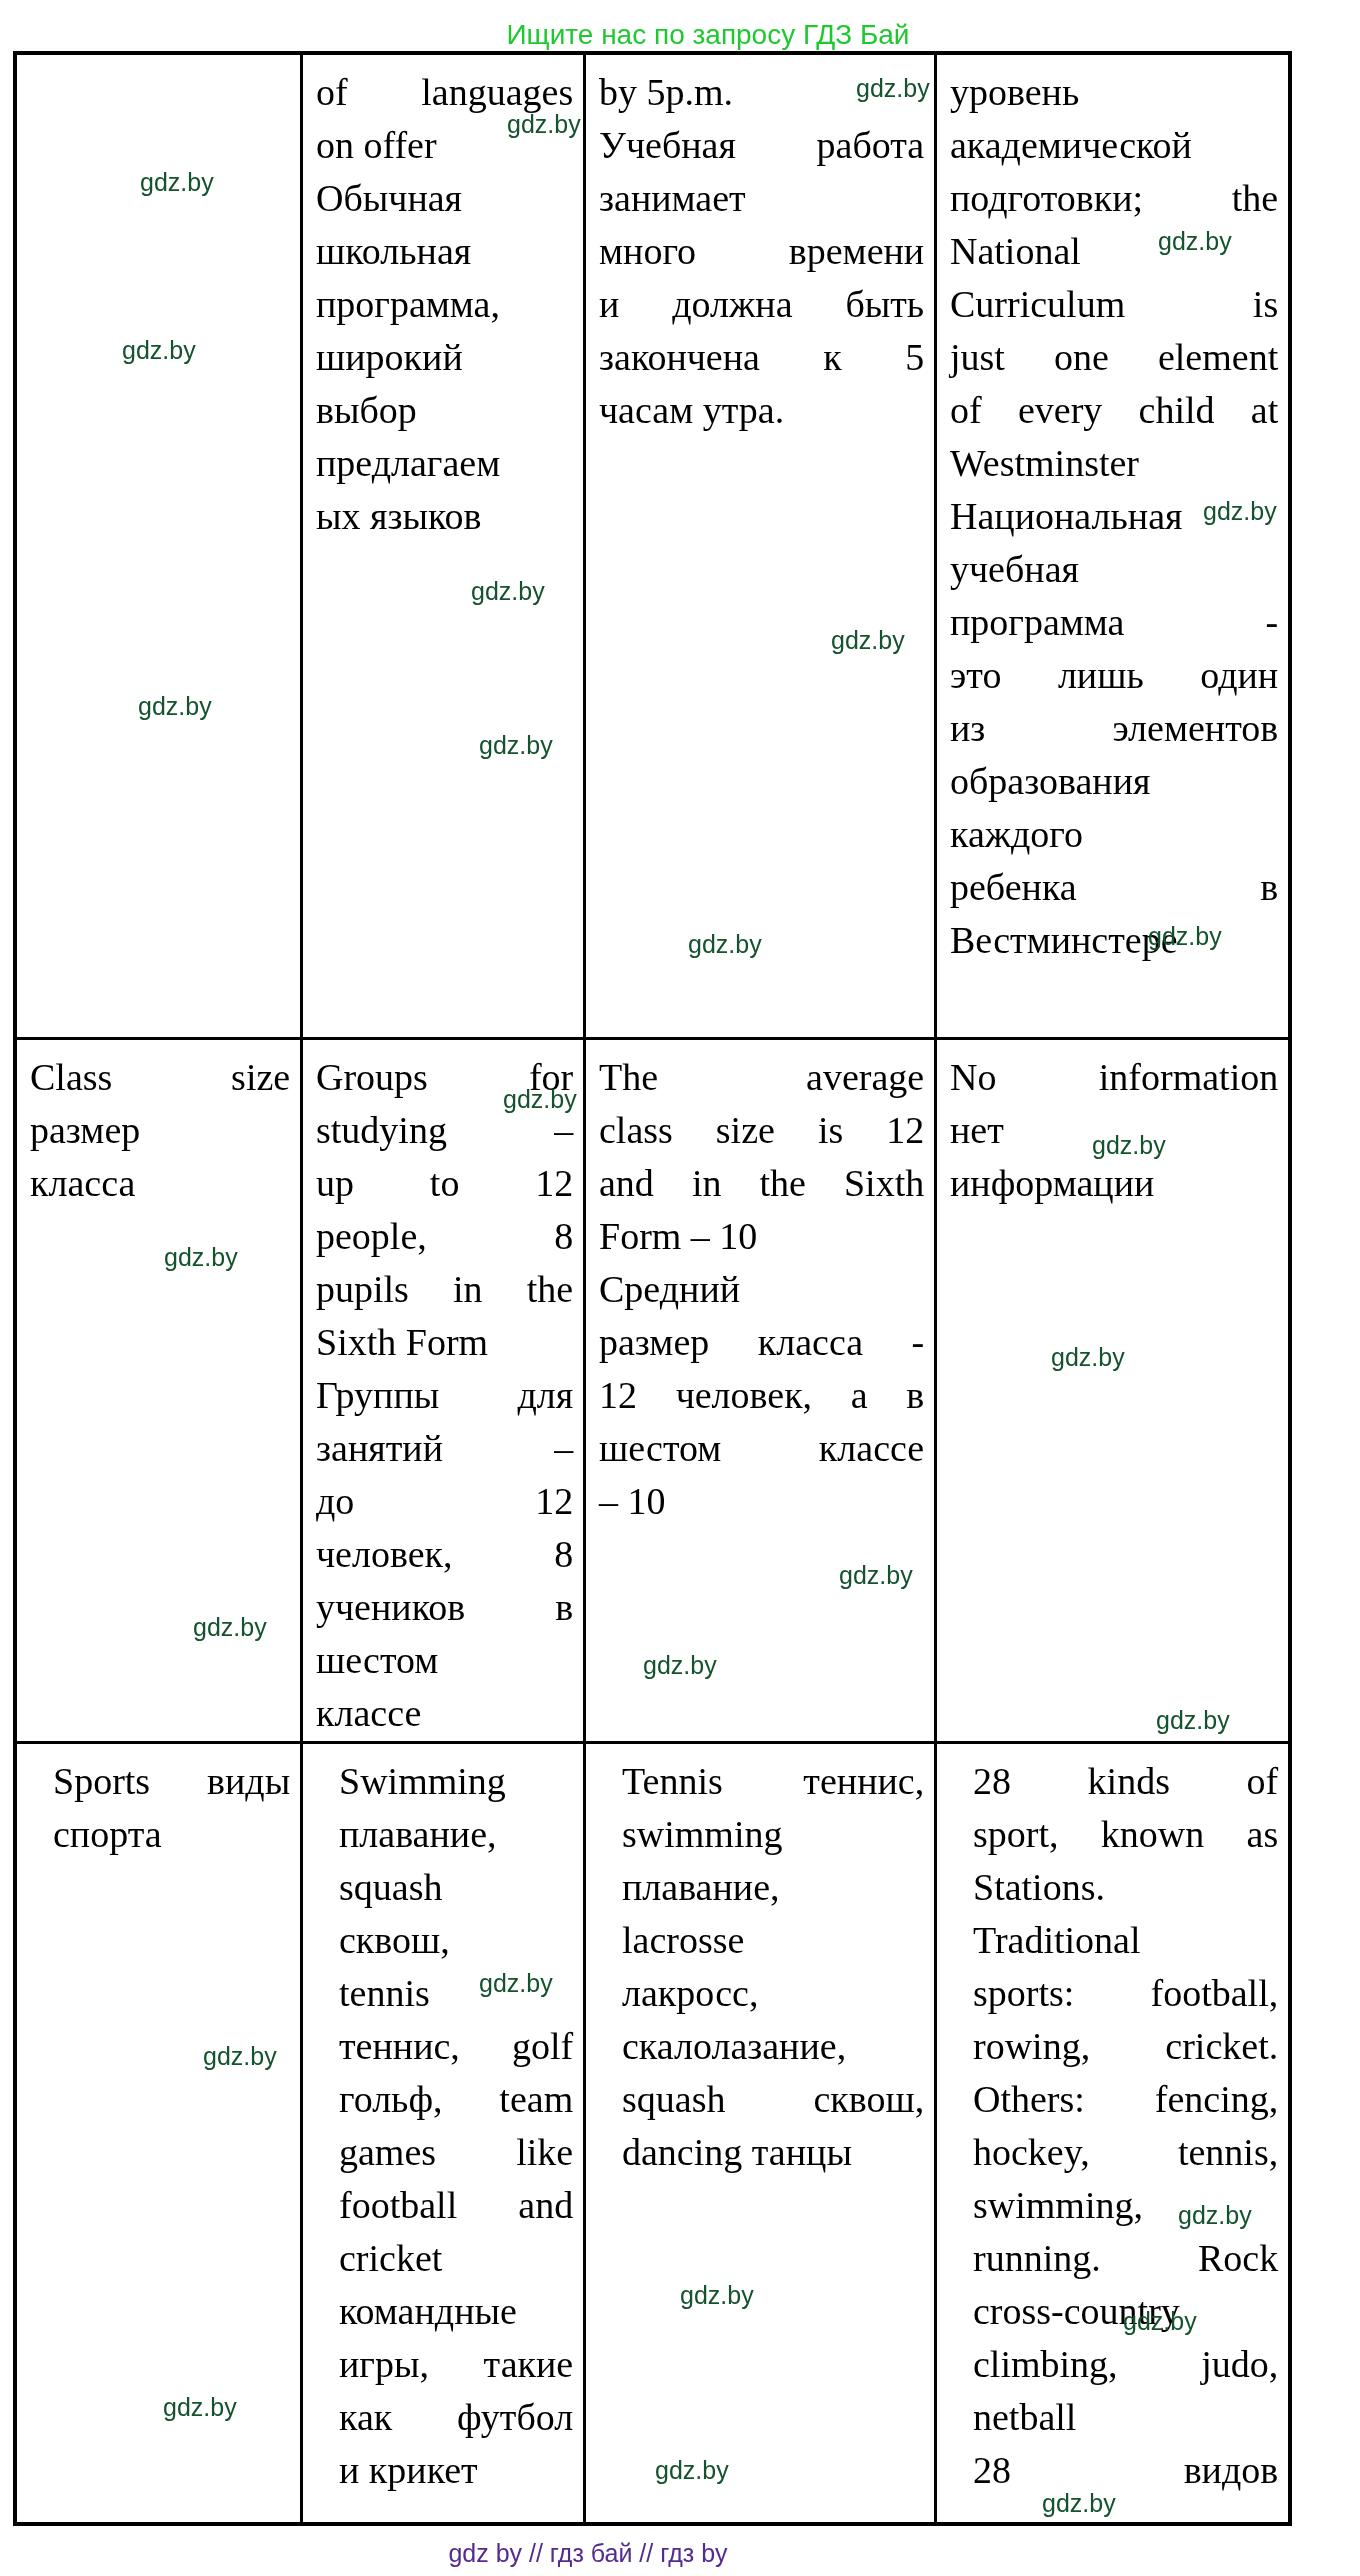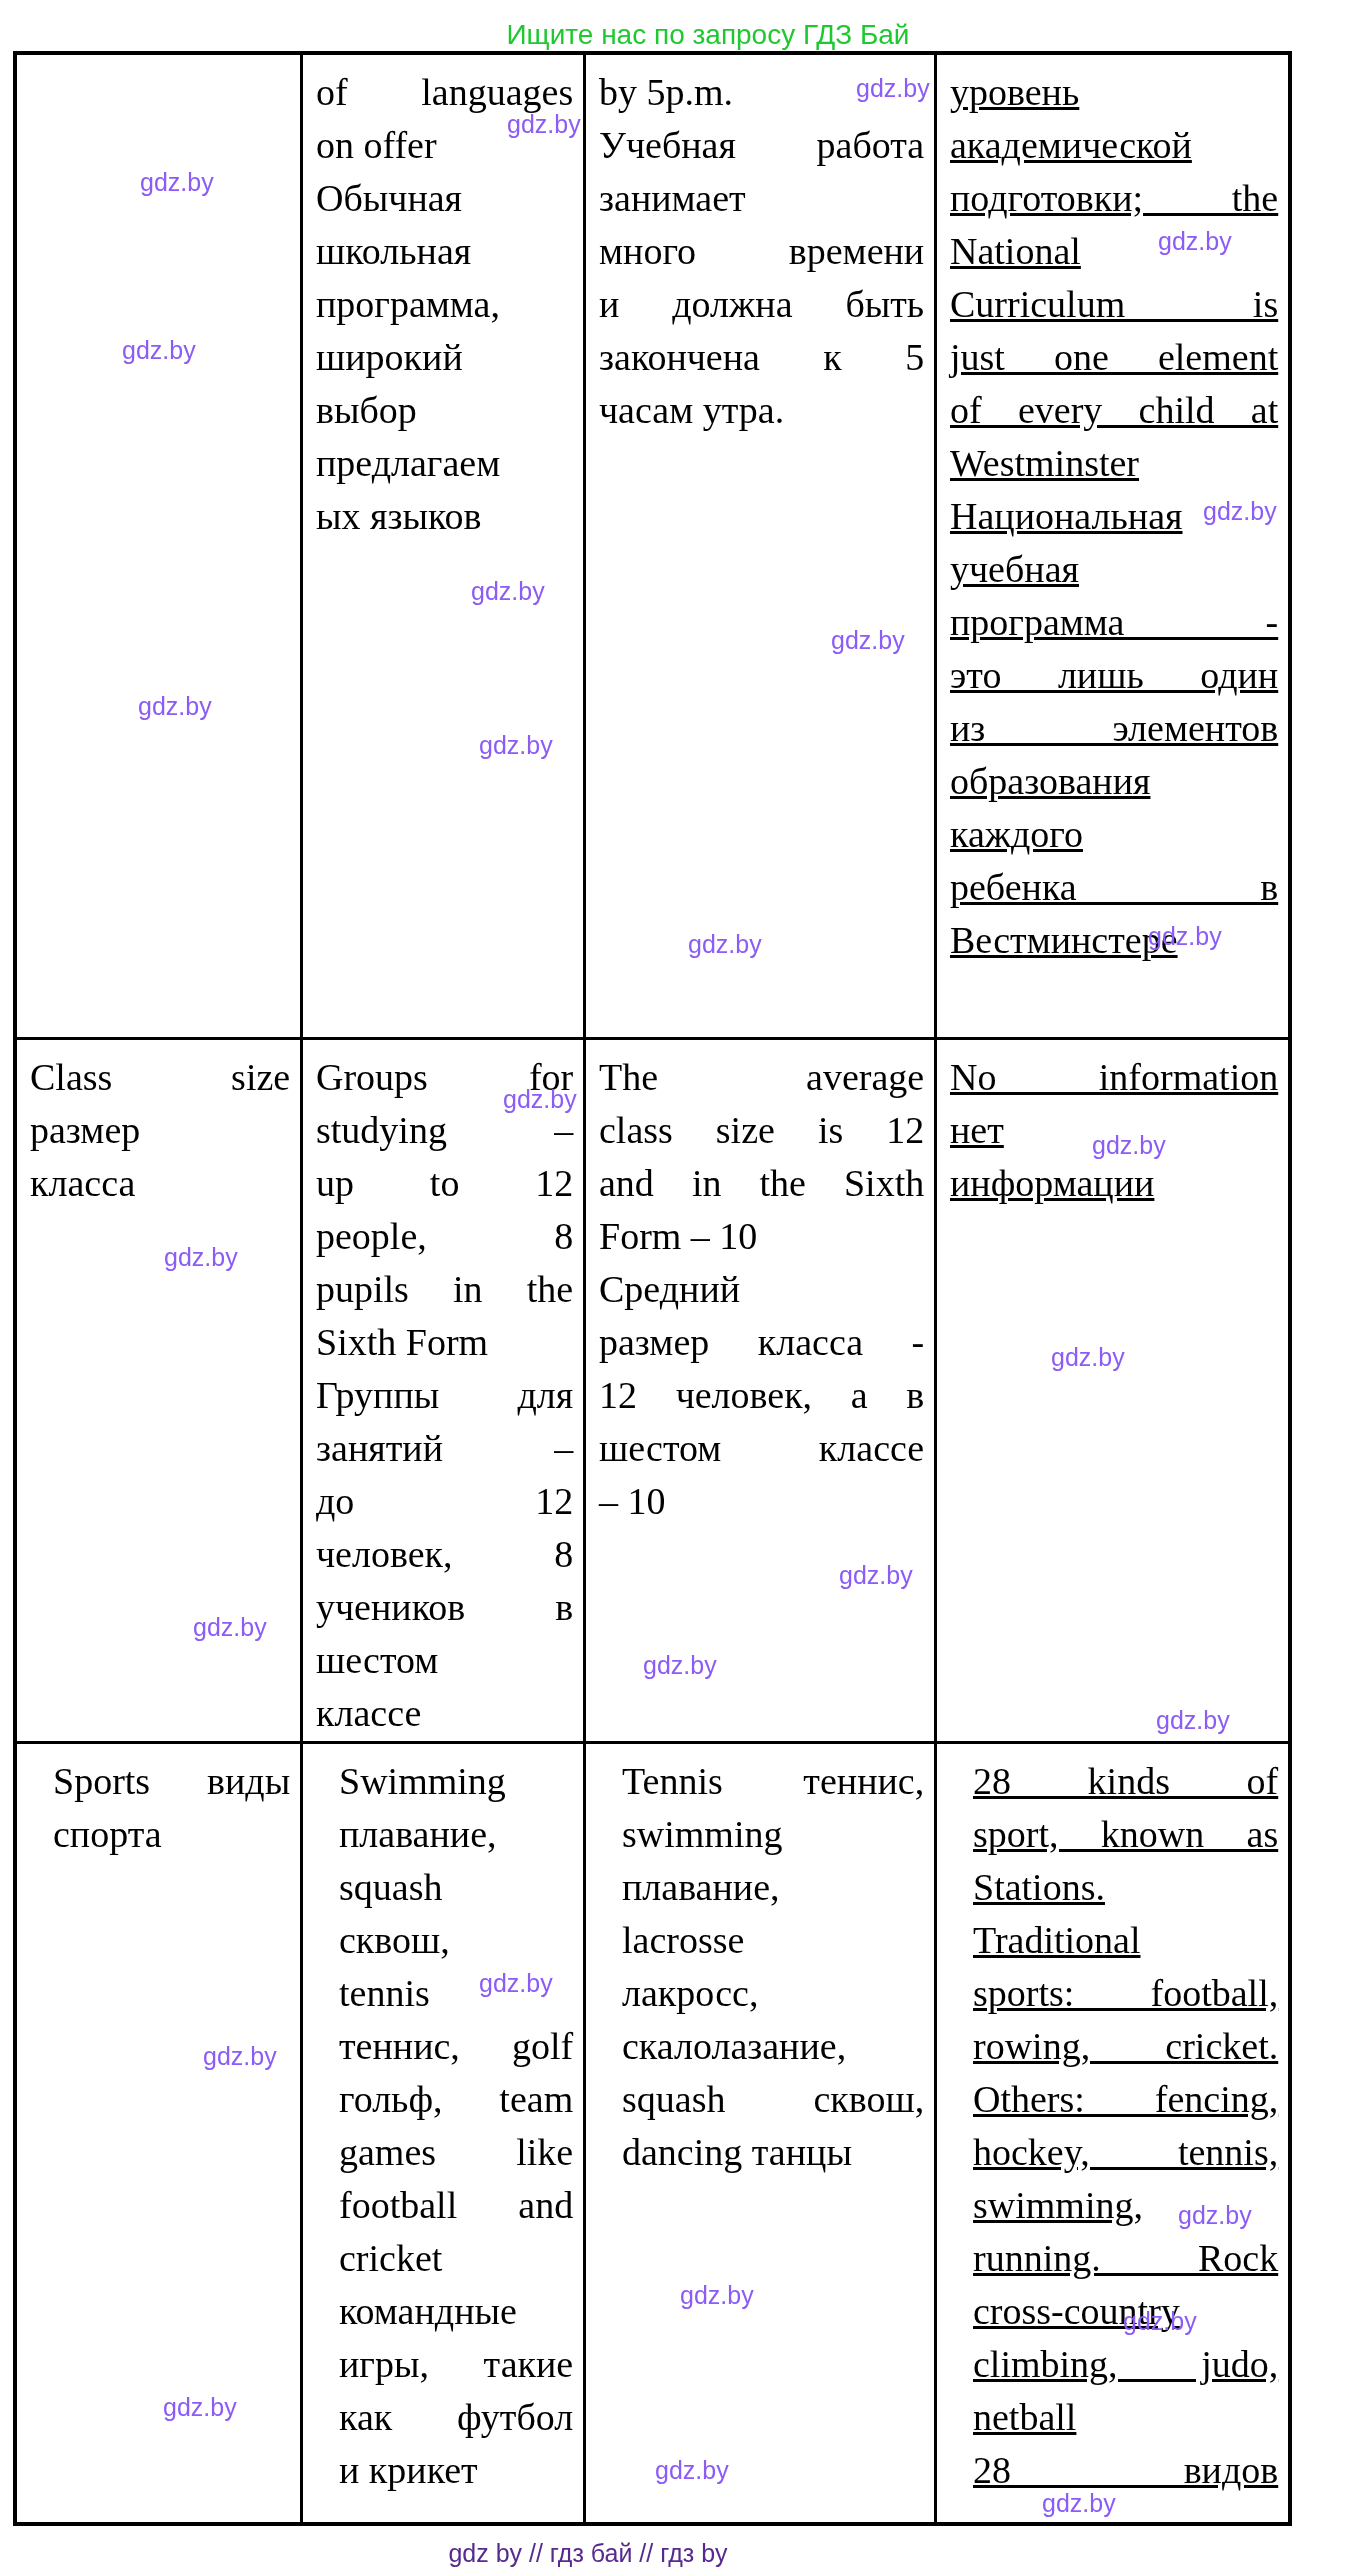--- a/index.html
+++ b/index.html
@@ -37,37 +37,37 @@
   }
   .cell{
     box-sizing:border-box;
     position:relative;
     border-right:3.3px solid #000;
     border-bottom:3.3px solid #000;
     padding:11.4px 9.8px 0 13px;
     font-size:38px;
     line-height:53px;
   }
-  .cell.c3{border-right:none;text-decoration:underline;}
+  .cell.c3{border-right:none;}
   .cell.r2{border-bottom:none;padding-left:36px;}
   .ln{
     text-align:left;
     white-space:nowrap;
   }
   .ln.j{
     text-align:justify;
     text-align-last:justify;
     white-space:normal;
   }
   .wm{
     position:absolute;
     font-family:"Liberation Sans", sans-serif;
     font-size:25px;
     line-height:26px;
-    color:#8b5cf6;
+    color:#14532d;
     white-space:nowrap;
   }
 </style>
 </head>
 <body>
 
 <div class="top-note" style="color: rgb(30, 201, 47);">Ищите нас по запросу ГДЗ Бай</div>
 
 <div class="answers-table">
     <div class="cell r0 c0">

